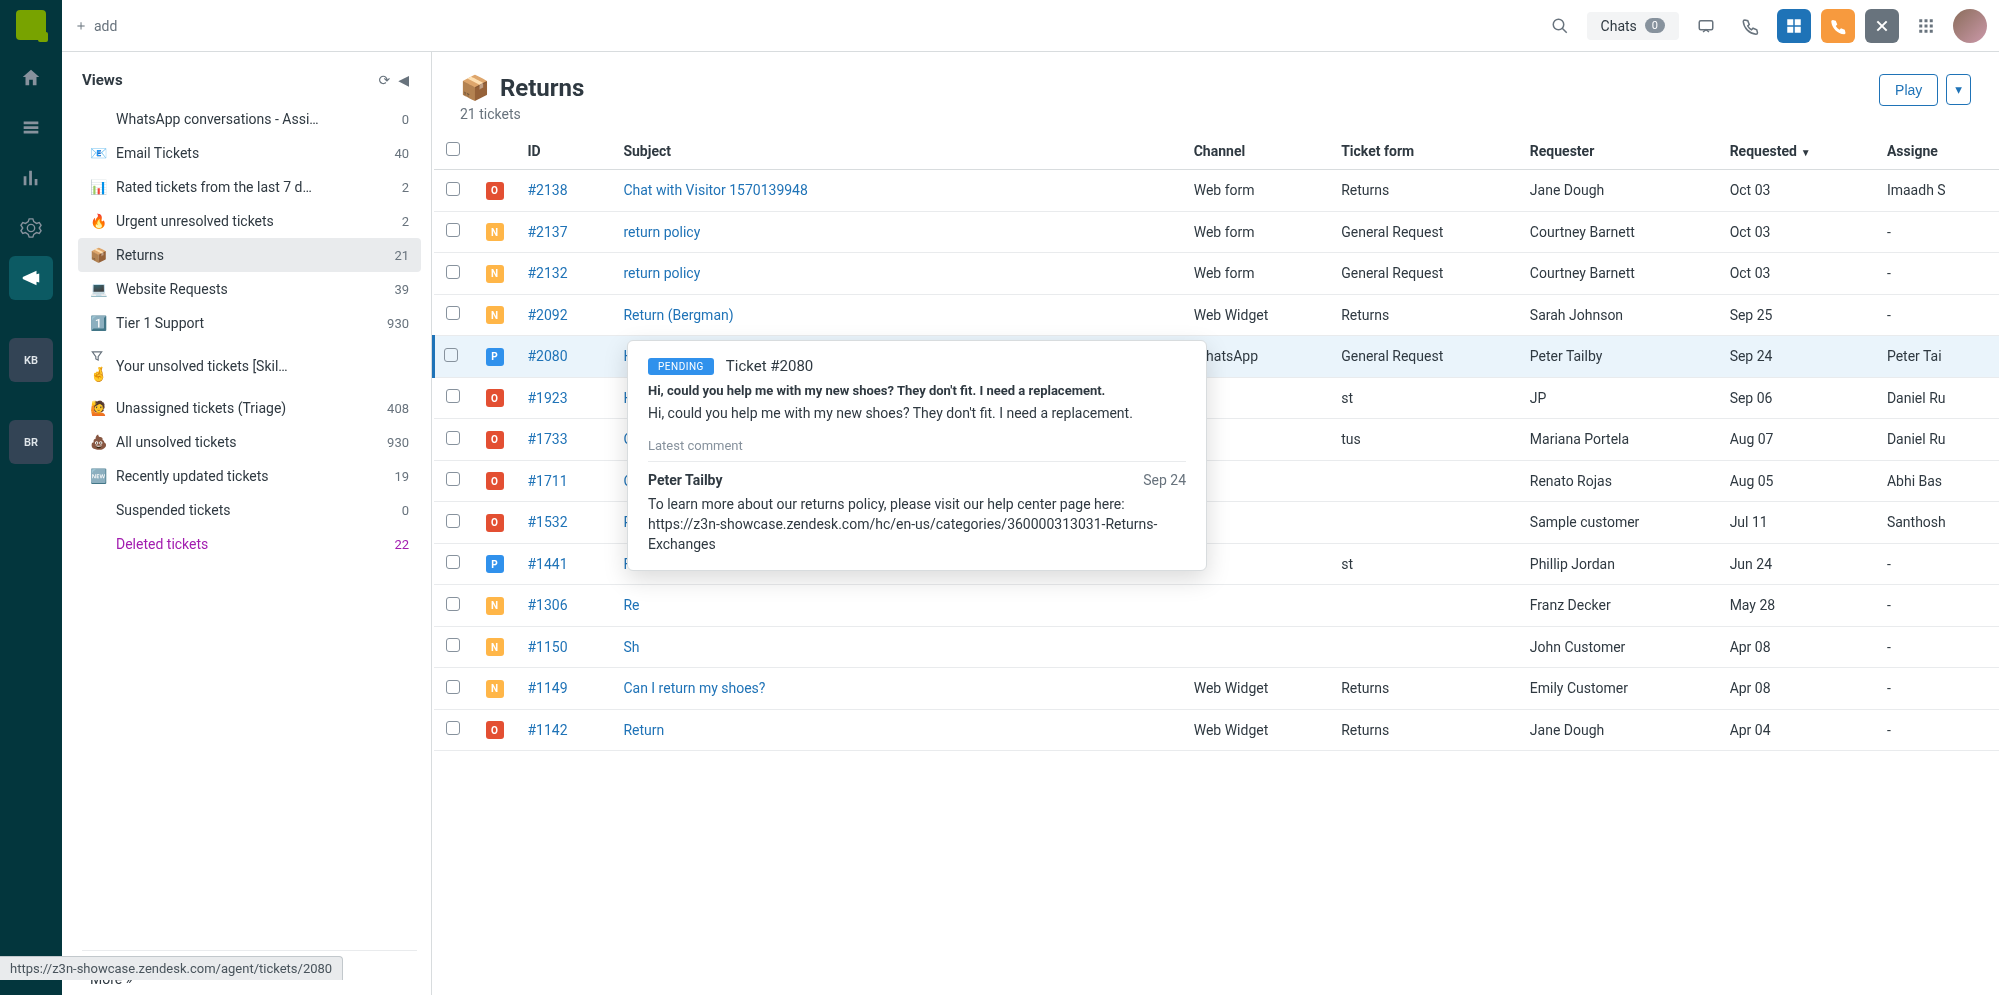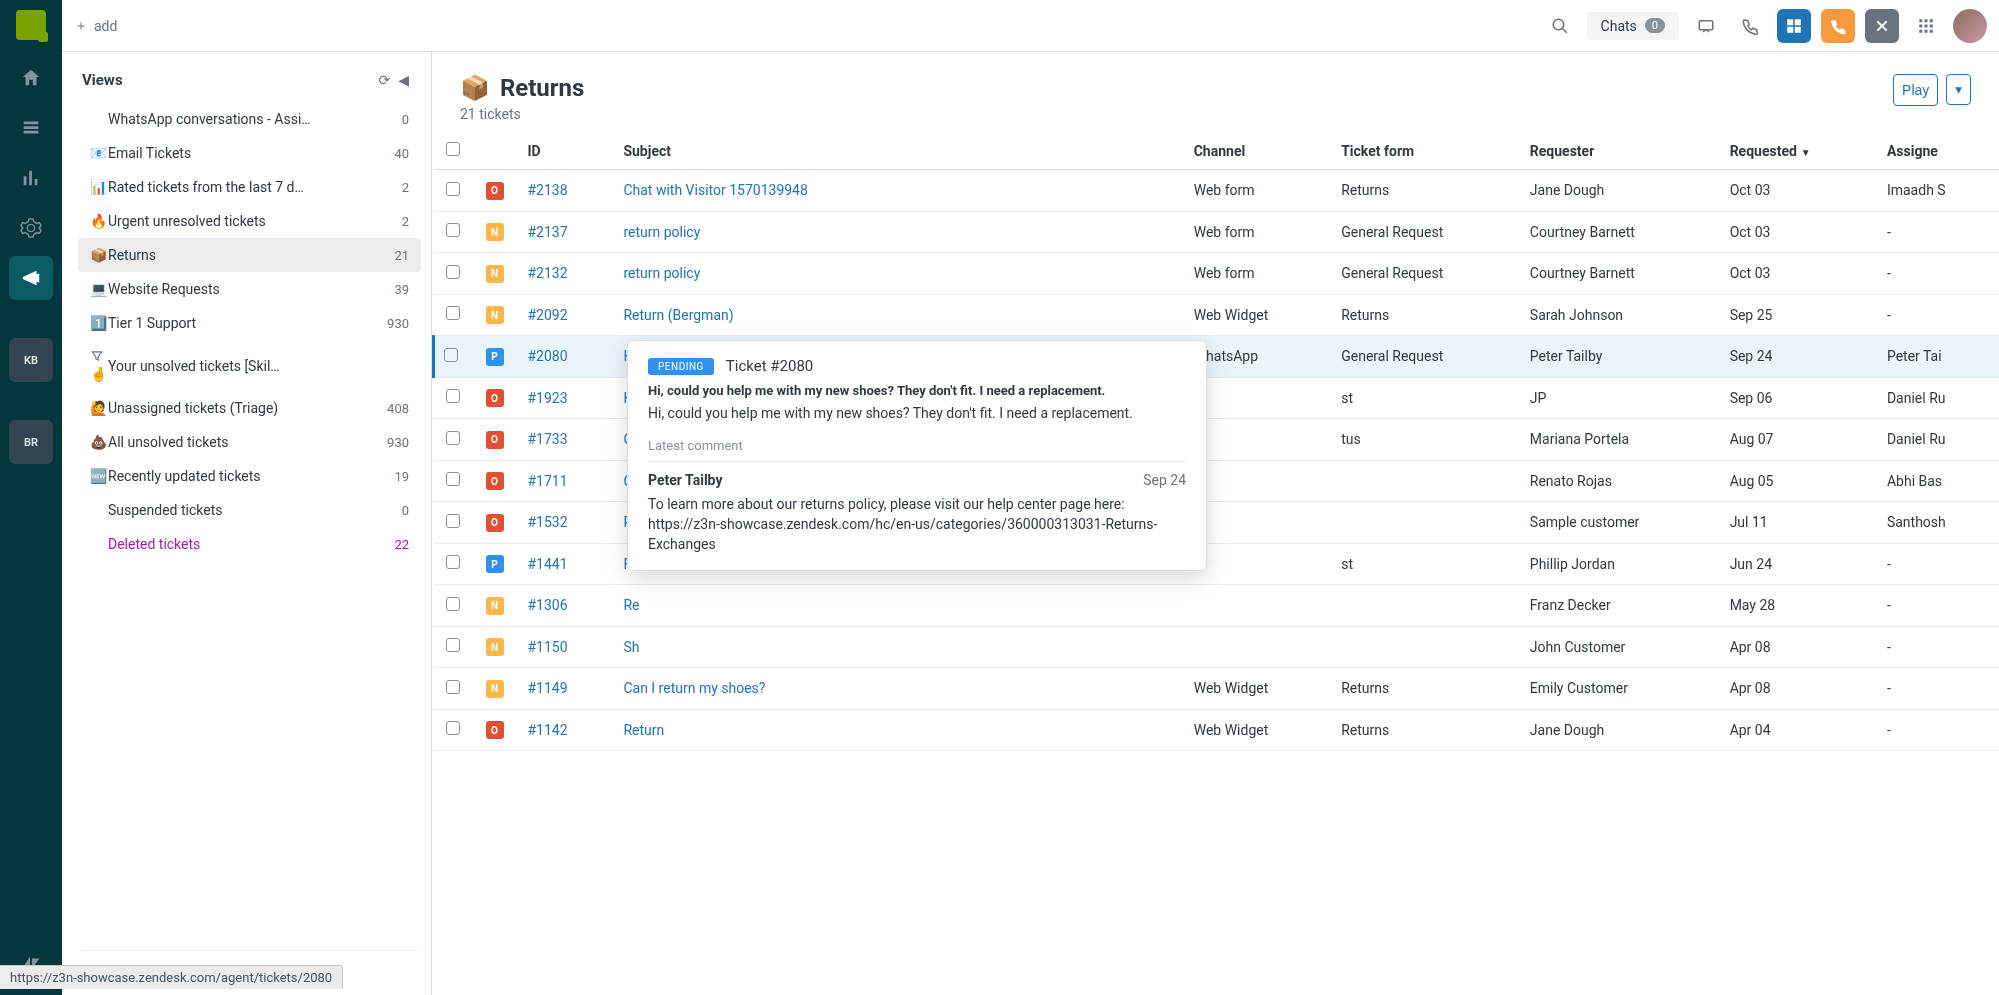--- a/index.html
+++ b/index.html
@@ -27,35 +27,35 @@
   .top-sq.gray { background:#68737d; }
   .avatar { width:34px; height:34px; border-radius:50%; background:linear-gradient(135deg,#8a6d5b,#c9a); }
   
   .body { flex:1; display:flex; min-height:0; }
   
   .views { width:370px; border-right:1px solid #d8dcde; display:flex; flex-direction:column; padding:16px 10px 0 16px; overflow:hidden; }
   .views-head { display:flex; align-items:center; padding:0 8px 10px 4px; }
   .views-head h3 { font-size:15px; font-weight:700; flex:1; }
   .views-head-ic { color:#68737d; cursor:pointer; padding:4px; }
   .views-list { flex:1; overflow:auto; }
-  .view-row { display:flex; align-items:center; padding:9px 12px; border-radius:4px; cursor:pointer; }
+  .view-row { display:flex; align-items:center; padding:9px 12px; border-radius:4px; cursor:pointer; gap:8px; }
   .view-row.active { background:#e9ebed; }
   .view-ic { width:18px; display:inline-block; }
   .view-label { flex:1; white-space:nowrap; overflow:hidden; text-overflow:ellipsis; color:#2f3941; }
   .view-count { color:#68737d; font-size:13px; }
   .view-row.deleted .view-label, .view-row.deleted .view-count { color:#a21caf; }
   .views-divider { height:1px; background:#e9ebed; margin:12px 4px; }
   .more-link { padding:8px 12px; color:#2f3941; cursor:pointer; }
   
   .content { flex:1; display:flex; flex-direction:column; min-width:0; }
   .content-header { padding:22px 28px 10px 28px; display:flex; align-items:flex-start; }
   .content-title { font-size:24px; font-weight:700; display:flex; align-items:center; gap:10px; }
   .content-sub { color:#68737d; font-size:14px; margin-top:4px; }
   .header-spacer { flex:1; }
-  .play-btn { border:1px solid #1f73b7; color:#1f73b7; background:#fff; padding:7px 8px; border-radius:4px; font-size:14px; cursor:pointer; }
+  .play-btn { border:1px solid #1f73b7; color:#1f73b7; background:#fff; padding:7px 15px; border-radius:4px; font-size:14px; cursor:pointer; }
   .play-drop { border:1px solid #1f73b7; color:#1f73b7; background:#fff; padding:7px 8px; border-radius:4px; cursor:pointer; margin-left:8px; }
   
   .table-wrap { flex:1; overflow:auto; position:relative; }
   table { width:100%; border-collapse:collapse; }
   th { text-align:left; font-weight:700; font-size:14px; padding:10px 12px; color:#2f3941; border-bottom:1px solid #d8dcde; white-space:nowrap; }
   td { padding:11px 12px; border-bottom:1px solid #e9ebed; white-space:nowrap; color:#2f3941; }
   tr.row.highlight { background:#eaf4fb; }
   tr.row.highlight td:first-child { border-left:3px solid #1f73b7; padding-left:9px; }
   .chk { width:14px; height:14px; border:1px solid #87929d; border-radius:3px; display:inline-block; }
   .status { width:18px; height:18px; border-radius:3px; color:#fff; font-size:10px; font-weight:700; display:inline-flex; align-items:center; justify-content:center; }
@@ -71,21 +71,21 @@
   .hc-pending { background:#3091ec; color:#fff; font-size:10px; font-weight:400; letter-spacing:0.5px; padding:3px 10px; border-radius:3px; }
   .hc-title { font-size:15px; color:#2f3941; }
   .hc-subject { font-weight:700; font-size:13px; margin-bottom:6px; }
   .hc-body { font-size:14px; color:#2f3941; margin-bottom:14px; line-height:1.4; }
   .hc-latest { color:#87929d; font-size:13px; padding-bottom:8px; border-bottom:1px solid #e9ebed; margin-bottom:10px; }
   .hc-comment-head { display:flex; justify-content:space-between; margin-bottom:6px; }
   .hc-author { font-weight:700; }
   .hc-date { color:#68737d; }
   .hc-comment { font-size:14px; line-height:1.45; color:#2f3941; word-break:break-word; }
   
-  .status-url { position:fixed; bottom:6px; left:0; background:#e9ebed; border:1px solid #c2c8cc; border-bottom:none; border-left:none; padding:4px 10px; font-size:13px; color:#49545c; border-top-right-radius:4px; }
+  .status-url { position:fixed; bottom:15px; left:0; background:#e9ebed; border:1px solid #c2c8cc; border-bottom:none; border-left:none; padding:4px 10px; font-size:13px; color:#49545c; border-top-right-radius:4px; }
 </style>
 </head>
 <body>
 
 <div class="app">
 
   <div class="nav-rail">
     <div class="nav-logo"></div>
     <div class="nav-item">
         <svg viewBox="0 0 24 24">

